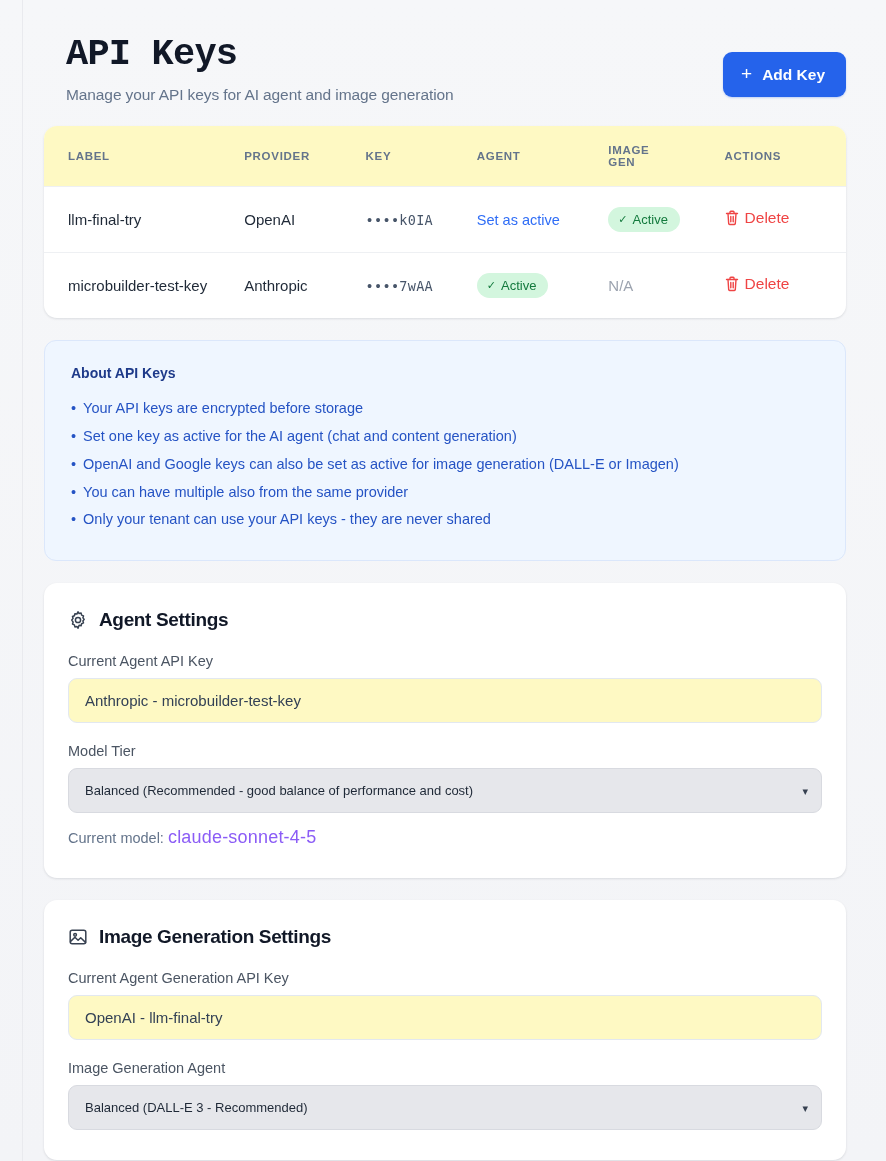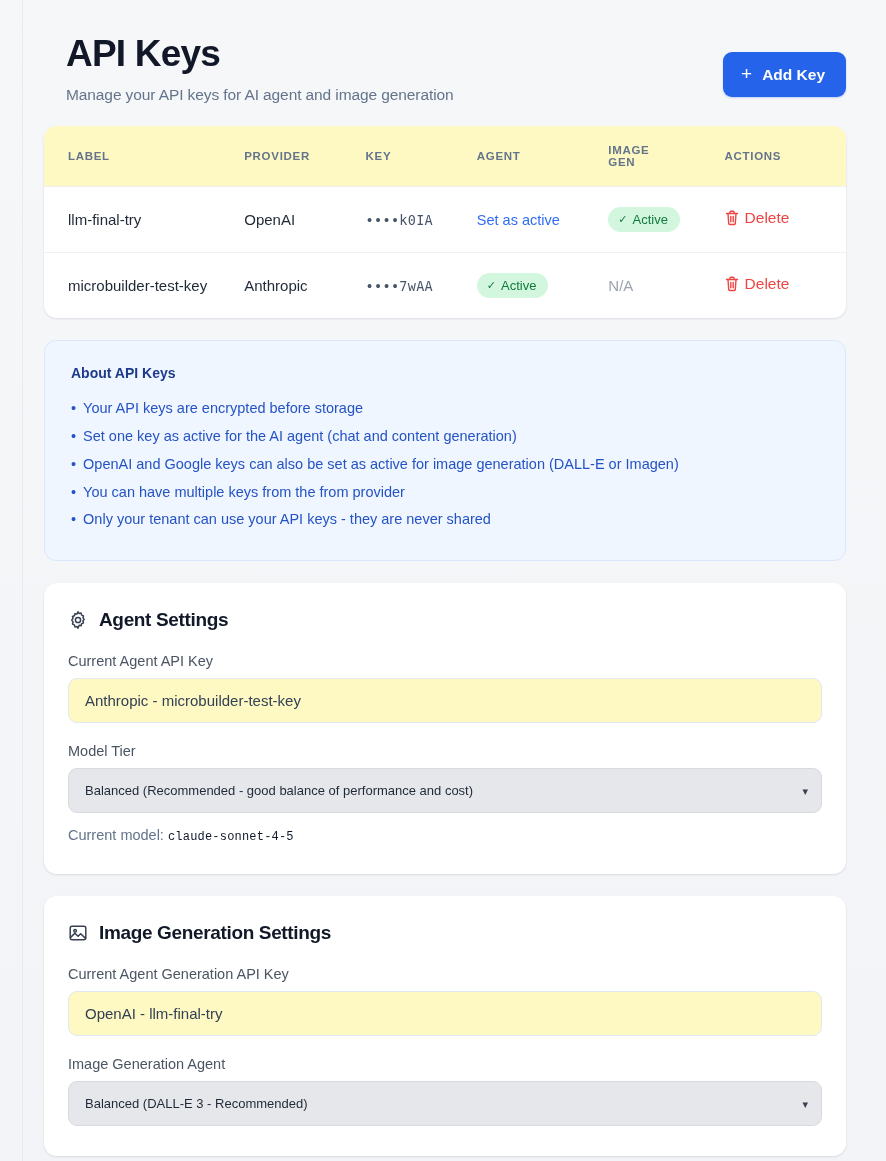--- a/index.html
+++ b/index.html
@@ -51,20 +51,21 @@
     padding: 0 0 0 22px;
   }
   .header-left { padding-top: 4px; }
 
   .page-title {
     font-size: 37px;
     font-weight: 700;
     letter-spacing: -0.8px;
     color: #111827;
     line-height: 1.1;
+    font-family: Liberation Mono, monospace;
   }
   .page-subtitle {
     margin-top: 11px;
     font-size: 15.5px;
     color: #64748b;
     letter-spacing: -0.1px;
   }
 
   .add-key-btn {
     display: inline-flex;
@@ -265,23 +266,23 @@
   }
 
   .field-gap { margin-top: 20px; }
 
   .current-model {
     margin-top: 14px;
     font-size: 14.5px;
     color: #64748b;
   }
   .current-model .mono {
-    font-family: Liberation Mono, monospace;
-    font-size: 12px;
-    color: #0f172a;
+    font-family: Liberation Sans, sans-serif;
+    font-size: 18px;
+    color: #8b5cf6;
     letter-spacing: 0.2px;
   }
 </style>
 </head>
 <body>
 
 <div class="page">
   <div class="panel-seam"></div>
 
   <div class="content">
@@ -380,21 +381,21 @@
         <li>
             <span class="dot">•</span>
             <span>Set one key as active for the AI agent (chat and content generation)</span>
           </li>
         <li>
             <span class="dot">•</span>
             <span>OpenAI and Google keys can also be set as active for image generation (DALL-E or Imagen)</span>
           </li>
         <li>
             <span class="dot">•</span>
-            <span>You can have multiple keys from the from provider</span>
+            <span>You can have multiple also from the same provider</span>
           </li>
         <li>
             <span class="dot">•</span>
             <span>Only your tenant can use your API keys - they are never shared</span>
           </li>
       </ul>
     </div>
 
     <div class="card section">
       <div class="section-head">

